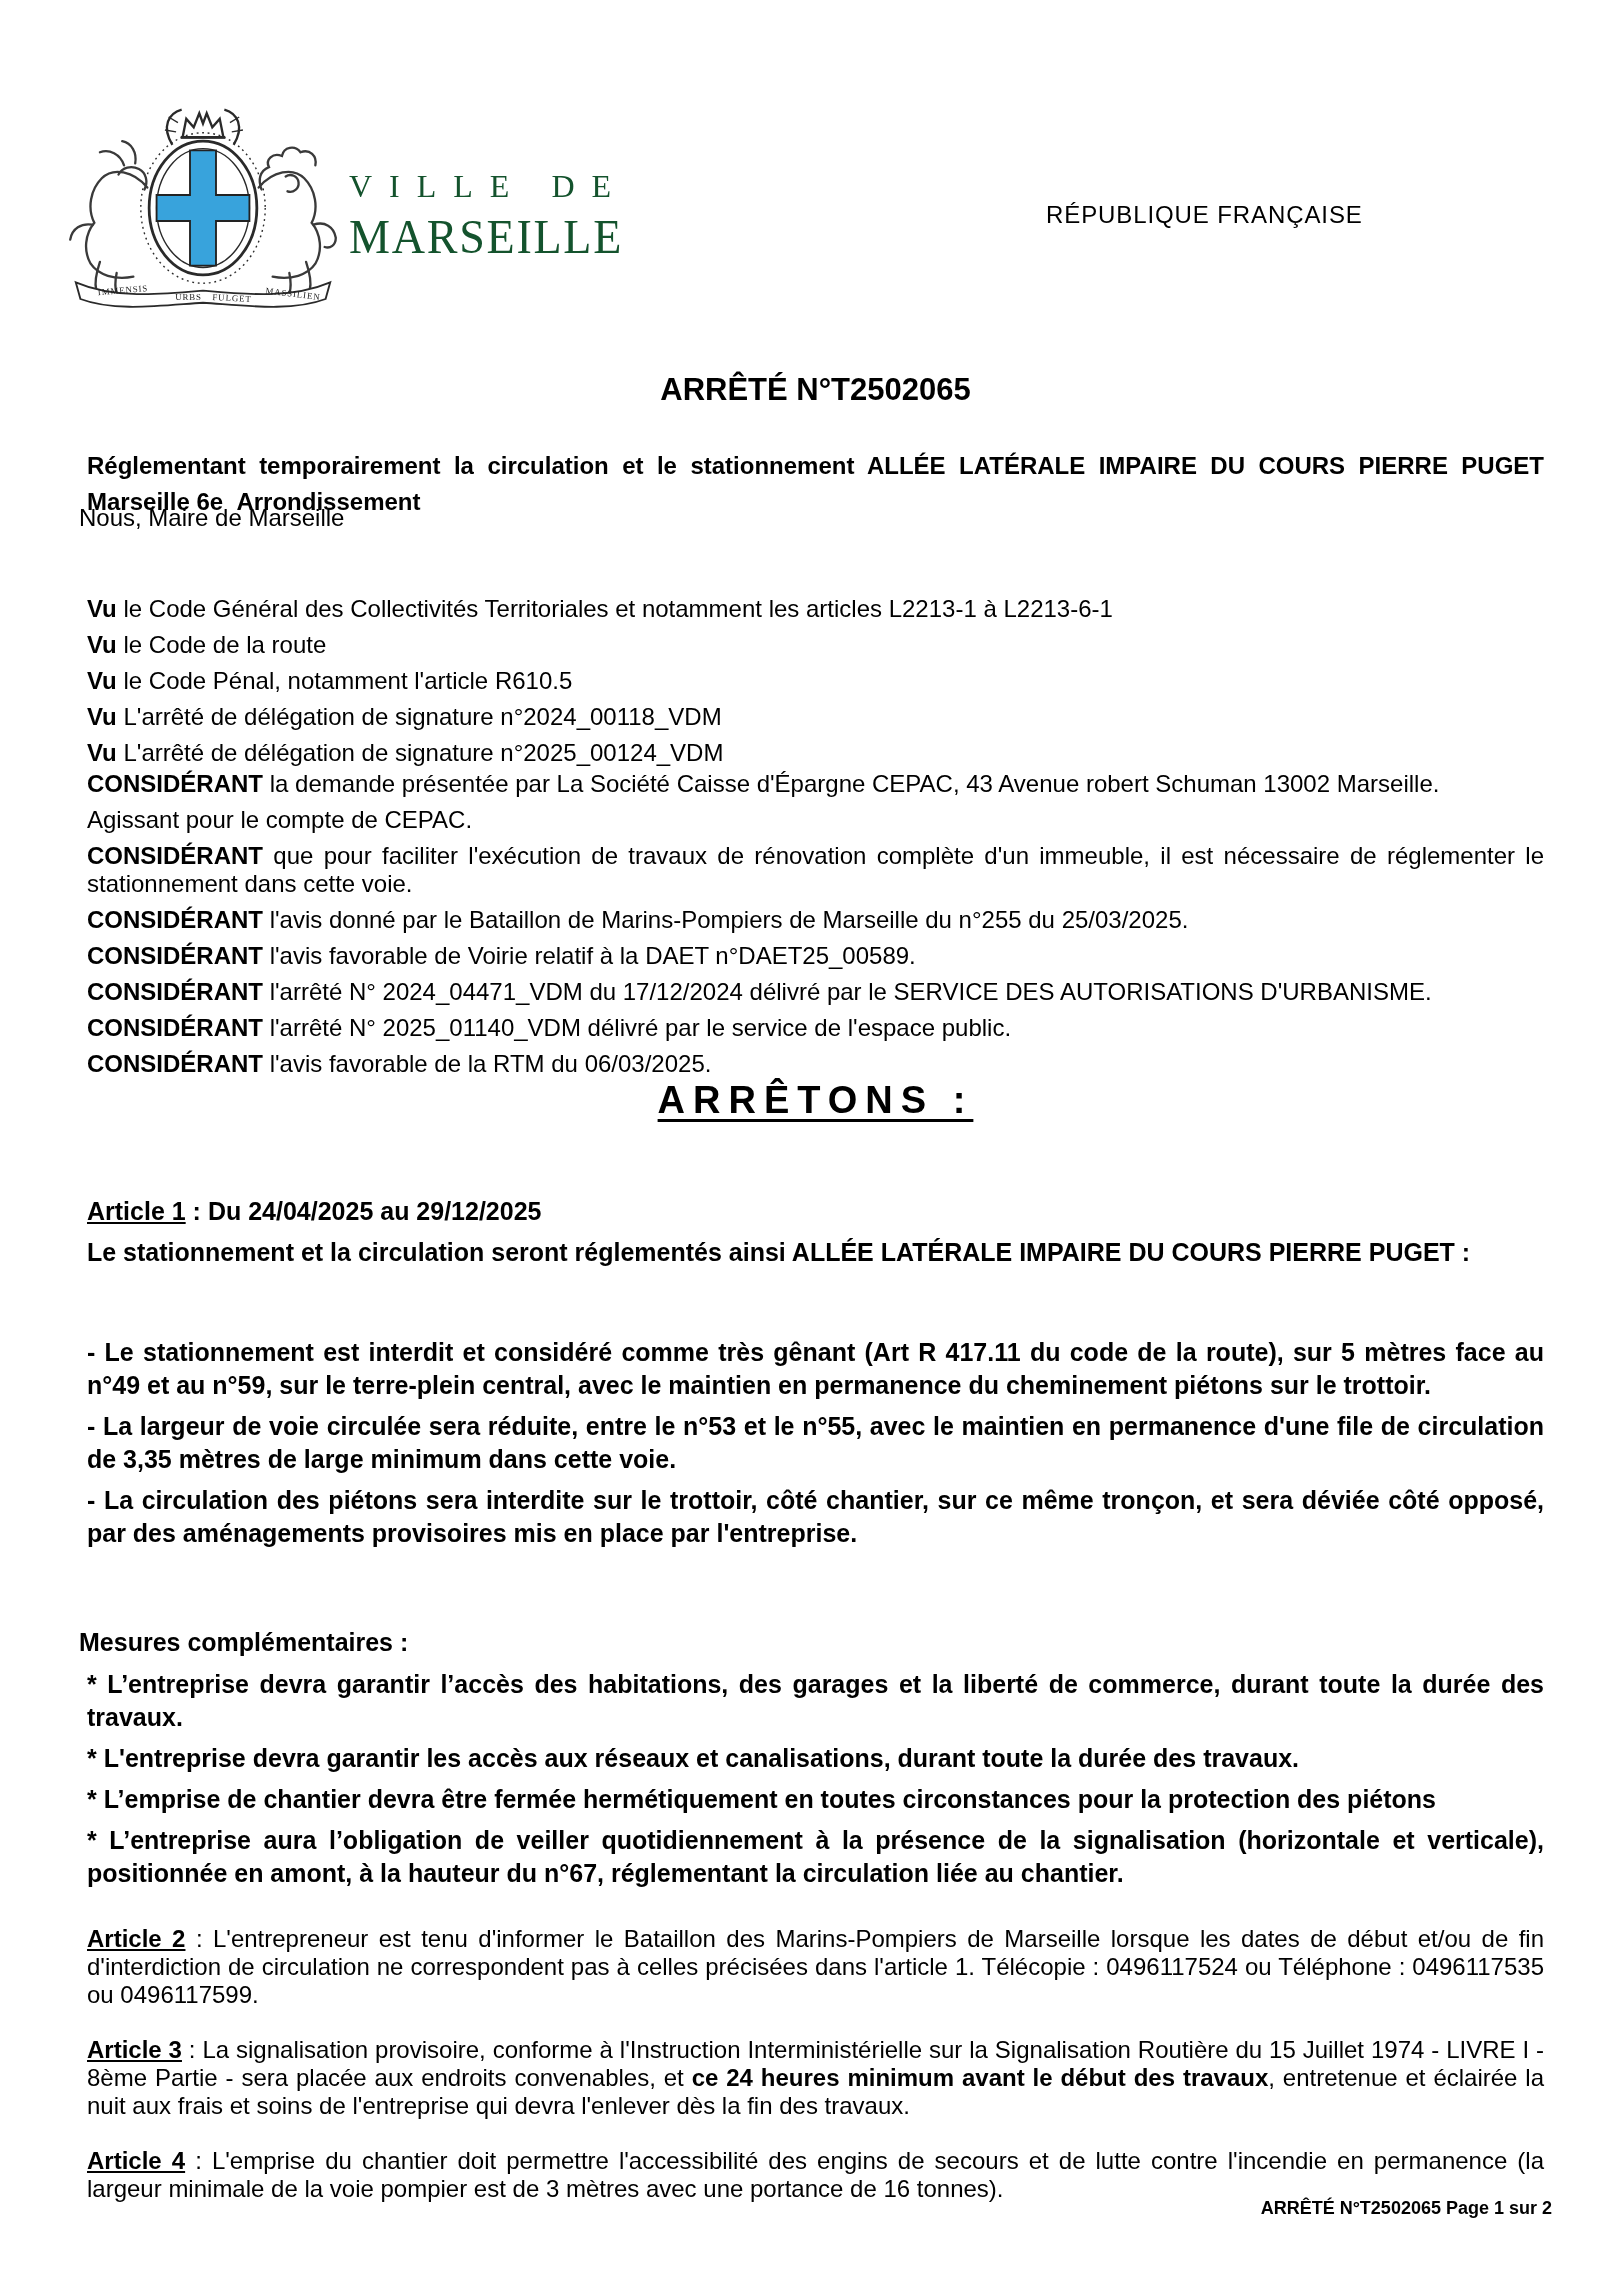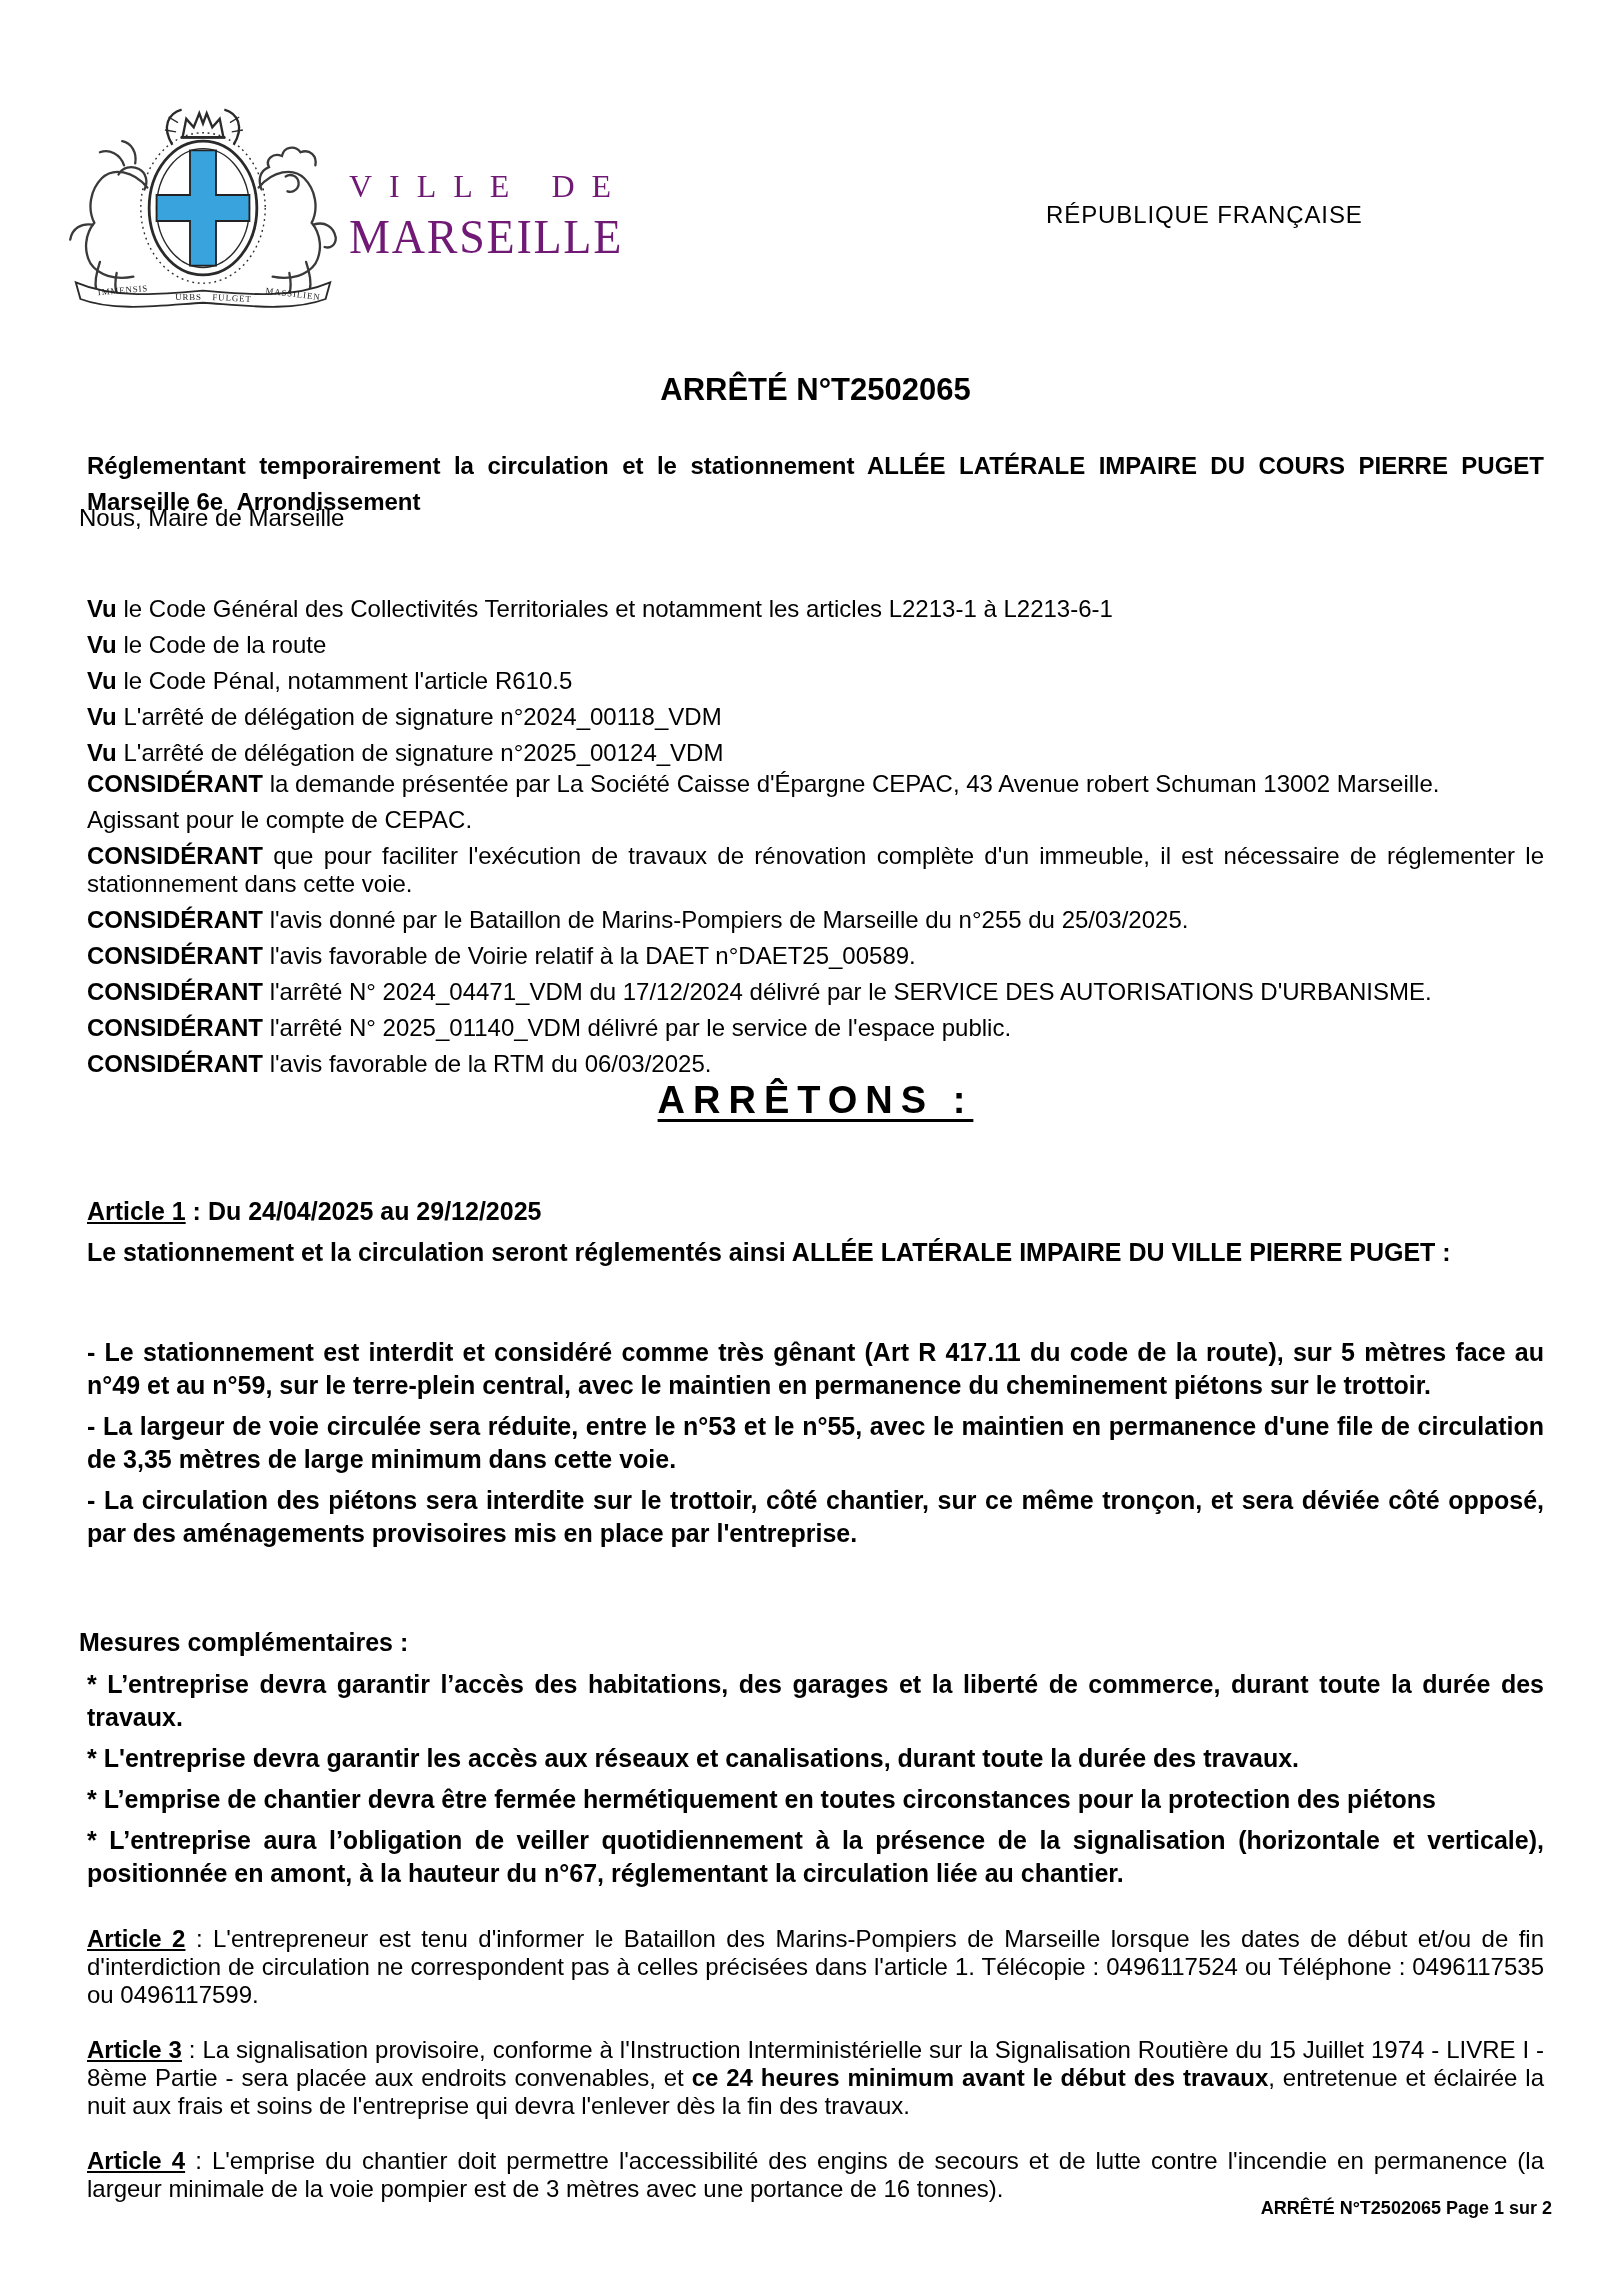--- a/index.html
+++ b/index.html
@@ -8,21 +8,21 @@
     width:1622px;height:2293px;
     background:#ffffff;
     font-family:"Liberation Sans", sans-serif;
     color:#000;
     overflow:hidden;
   }
   .abs{position:absolute;}
   .content{left:79px;width:1473px;}
   
   .crest{left:59px;top:104px;}
-  .wordmark{left:349px;top:168px;font-family:"Liberation Serif", serif;color:#701a75;}
+  .wordmark{left:349px;top:168px;font-family:"Liberation Serif", serif;color:#14532d;}
   .wm1{font-size:32px;letter-spacing:17px;white-space:nowrap;}
   .wm2{font-size:48px;letter-spacing:1.8px;margin-top:3.6px;white-space:nowrap;transform:scaleX(.96);transform-origin:left;}
   .republic{left:1046px;top:201px;font-size:24px;letter-spacing:0.9px;white-space:nowrap;}
   
   .doc-title{top:372px;text-align:center;font-size:31px;font-weight:700;}
   .subtitle{top:444px;font-size:24px;font-weight:700;line-height:28px;}
   .force-just{text-align:justify;text-align-last:justify;}
   .salutation{top:504px;font-size:24px;line-height:28px;}
   
   .vu{top:587px;font-size:24px;line-height:28px;}
@@ -135,21 +135,21 @@
     <p><span class="b">CONSIDÉRANT</span><span> l'arrêté N° 2025_01140_VDM délivré par le service de l'espace public.</span></p>
     <p><span class="b">CONSIDÉRANT</span><span> l'avis favorable de la RTM du 06/03/2025.</span></p>
   </div>
 
   <div class="abs content arretons">
     <span>ARRÊTONS :</span>
   </div>
 
   <div class="abs content a1 a1head">
     <p><span class="art-label">Article 1</span><span> : Du 24/04/2025 au 29/12/2025</span></p>
-    <p class="just">Le stationnement et la circulation seront réglementés ainsi ALLÉE LATÉRALE IMPAIRE DU VILLE PIERRE PUGET :</p>
+    <p class="just">Le stationnement et la circulation seront réglementés ainsi ALLÉE LATÉRALE IMPAIRE DU COURS PIERRE PUGET :</p>
   </div>
 
   <div class="abs content a1 bullets">
     <p class="just">- Le stationnement est interdit et considéré comme très gênant (Art R 417.11 du code de la route), sur 5 mètres face au n°49 et au n°59, sur le terre-plein central, avec le maintien en permanence du cheminement piétons sur le trottoir.</p>
     <p class="just">- La largeur de voie circulée sera réduite, entre le n°53 et le n°55, avec le maintien en permanence d'une file de circulation de 3,35 mètres de large minimum dans cette voie.</p>
     <p class="just">- La circulation des piétons sera interdite sur le trottoir, côté chantier, sur ce même tronçon, et sera déviée côté opposé, par des aménagements provisoires mis en place par l'entreprise.</p>
   </div>
 
   <div class="abs content a1 mesures-h">Mesures complémentaires :</div>
   <div class="abs content a1 mesures">

